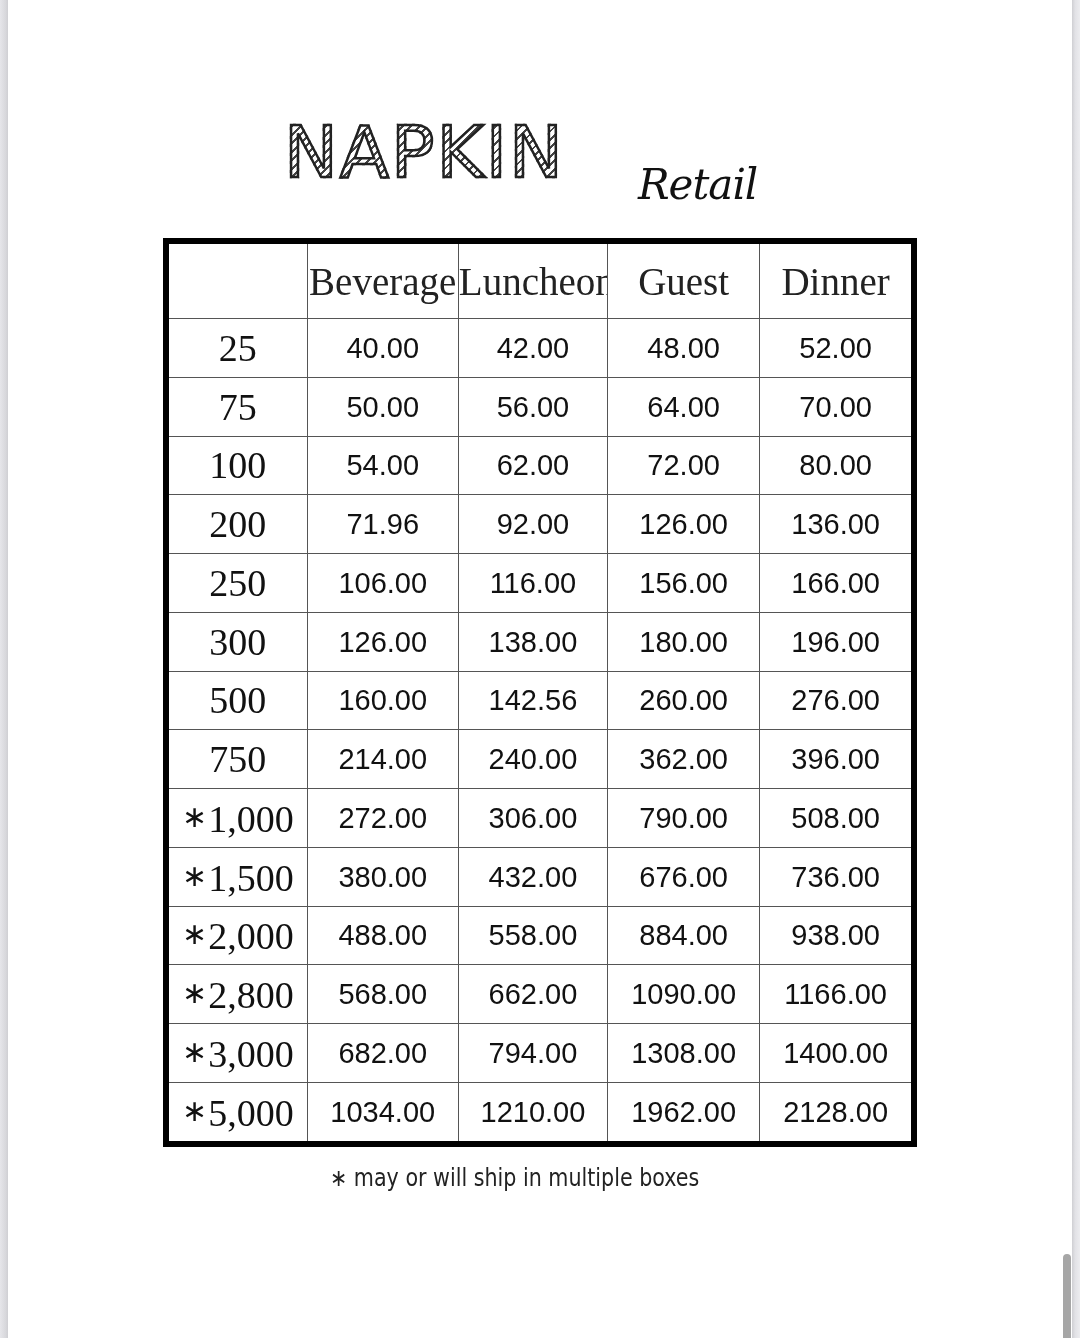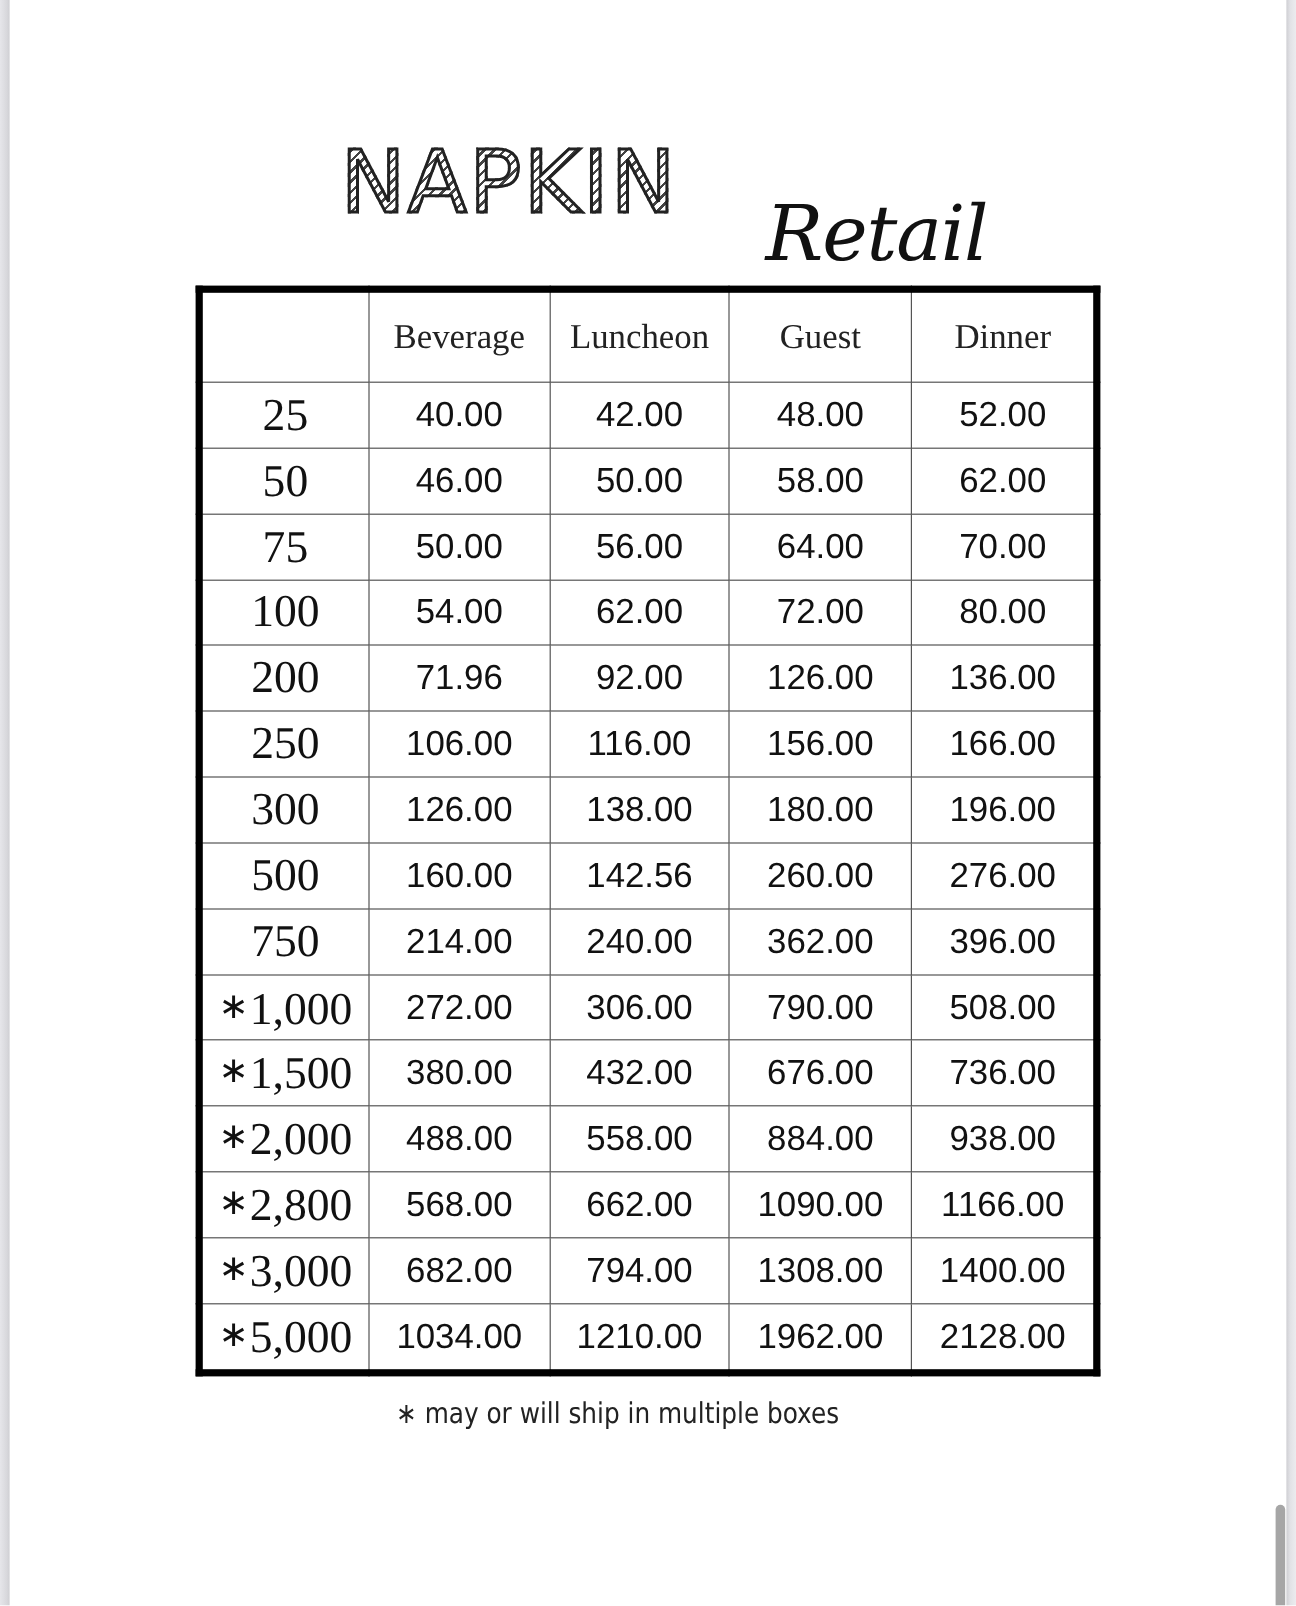--- a/index.html
+++ b/index.html
@@ -27,39 +27,39 @@
     font-size: 72px; letter-spacing: 2px; line-height: 1;
     color: #ffffff;
     -webkit-text-stroke: 2.5px #222;
     background: repeating-linear-gradient(135deg, #444 0 2px, #fff 2px 6px);
     -webkit-background-clip: text; background-clip: text;
     -webkit-text-fill-color: transparent;
   }
   .title-script {
     position: absolute; left: 358px; top: 56px;
     font-family: "DejaVu Serif", serif; font-style: italic;
-    font-size: 64px; line-height: 1; color: #111;
+    font-size: 42px; line-height: 1; color: #111;
     letter-spacing: -1px;
   }
   table.price {
     position: absolute; left: 163px; top: 238px;
     width: 754px; height: 909px;
     border: 6px solid #000;
     border-collapse: collapse;
     table-layout: fixed;
     box-sizing: border-box;
   }
   table.price td, table.price th {
     border: 1px solid #555;
     padding: 0; text-align: center; vertical-align: middle;
     color: #111; overflow: hidden; white-space: nowrap;
   }
   table.price th {
     font-family: "Liberation Serif", serif; font-weight: normal;
-    font-size: 29px; height: 74px; color: #222;
+    font-size: 39px; height: 74px; color: #222;
   }
   td.qty {
     font-family: "Liberation Serif", serif; font-size: 38px;
     text-align: center; vertical-align: top; padding-top: 0;
     line-height: 44px;
     margin-top: 24px;
   }
   td.qty .star { font-size: 30px; vertical-align: 5px; margin-right: 1px; }
   td.val {
     font-family: "Liberation Sans", sans-serif; font-size: 29px;
@@ -103,27 +103,20 @@
   </thead>
   <tbody id="tbody">
       <tr class="row">
         <td class="qty"><span>25</span></td>
         <td class="val">40.00</td>
         <td class="val">42.00</td>
         <td class="val">48.00</td>
         <td class="val">52.00</td>
       </tr>
       <tr class="row">
-        <td class="qty"><span>50</span></td>
-        <td class="val">46.00</td>
-        <td class="val">50.00</td>
-        <td class="val">58.00</td>
-        <td class="val">62.00</td>
-      </tr>
-      <tr class="row">
         <td class="qty"><span>75</span></td>
         <td class="val">50.00</td>
         <td class="val">56.00</td>
         <td class="val">64.00</td>
         <td class="val">70.00</td>
       </tr>
       <tr class="row">
         <td class="qty"><span>100</span></td>
         <td class="val">54.00</td>
         <td class="val">62.00</td>

